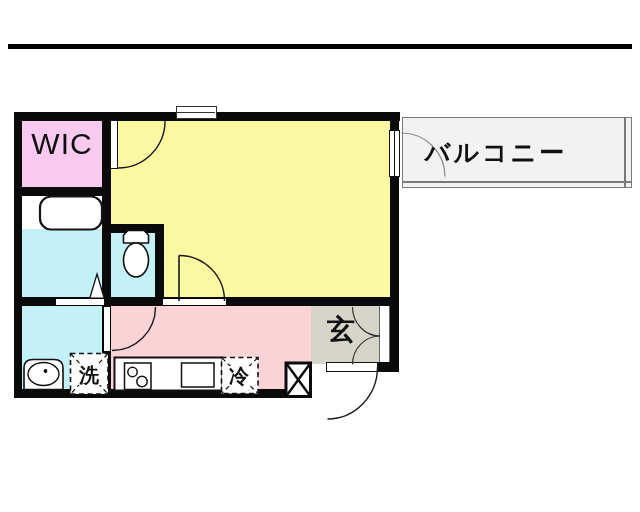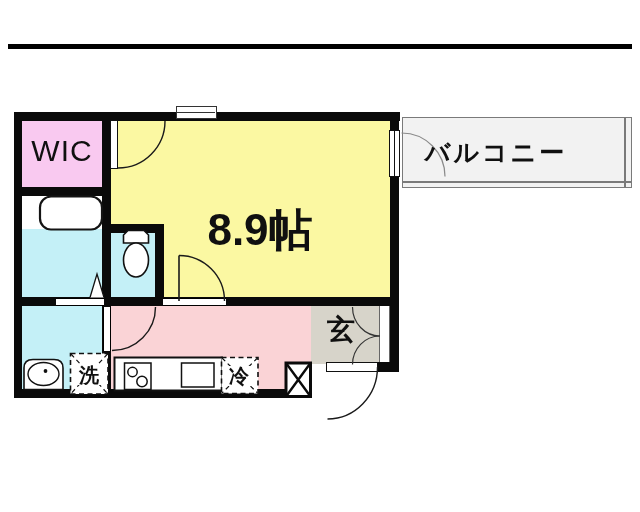--- a/index.html
+++ b/index.html
@@ -102,20 +102,19 @@
     <path d="M165,121 A47,47 0 0 1 118,168" fill="none" stroke="#1a1a1a" stroke-width="1.4"></path>
     <path d="M179,255.5 L179,301" fill="none" stroke="#1a1a1a" stroke-width="1.6"></path>
     <path d="M179,255.5 A45.5,45.5 0 0 1 224.5,301" fill="none" stroke="#1a1a1a" stroke-width="1.4"></path>
     <path d="M112,350.5 A43.5,43.5 0 0 0 155.5,307" fill="none" stroke="#1a1a1a" stroke-width="1.4"></path>
     <path d="M401.5,133 A43.5,43.5 0 0 1 445,176.5" fill="none" stroke="#8a8a8a" stroke-width="1.2"></path>
     <path d="M352.5,307 A27.5,29 0 0 0 380,336" fill="none" stroke="#333" stroke-width="1.2"></path>
     <path d="M352.5,364.5 A27.5,28.5 0 0 1 380,336" fill="none" stroke="#333" stroke-width="1.2"></path>
     <path d="M377.5,367 A50,52 0 0 1 327.5,419" fill="none" stroke="#1a1a1a" stroke-width="1.4"></path>
   </svg>
 
-  <div class="lbl" style="left:18px;top:136px;width:88px;font-size:30px;font-weight:400;letter-spacing:1px;">WIC</div>
-  <div class="lbl" style="left:150px;top:208px;width:220px;font-size:44px;font-weight:700;">8.9帖</div>
+  <div class="lbl" style="left:18px;top:129px;width:88px;font-size:30px;font-weight:400;letter-spacing:1px;">WIC</div>
   <div class="lbl" style="left:402px;top:140px;width:188px;font-size:25px;font-weight:600;letter-spacing:3px;">バルコニー</div>
   <div class="lbl" style="left:311px;top:316px;width:60px;font-size:28px;font-weight:700;">玄</div>
   <div class="lbl" style="left:77px;top:365px;width:24px;font-size:20px;font-weight:600;background:#fff;">洗</div>
   <div class="lbl" style="left:227px;top:366px;width:24px;font-size:20px;font-weight:600;background:#fff;">冷</div>
 
 </div>
 
 </body></html>

